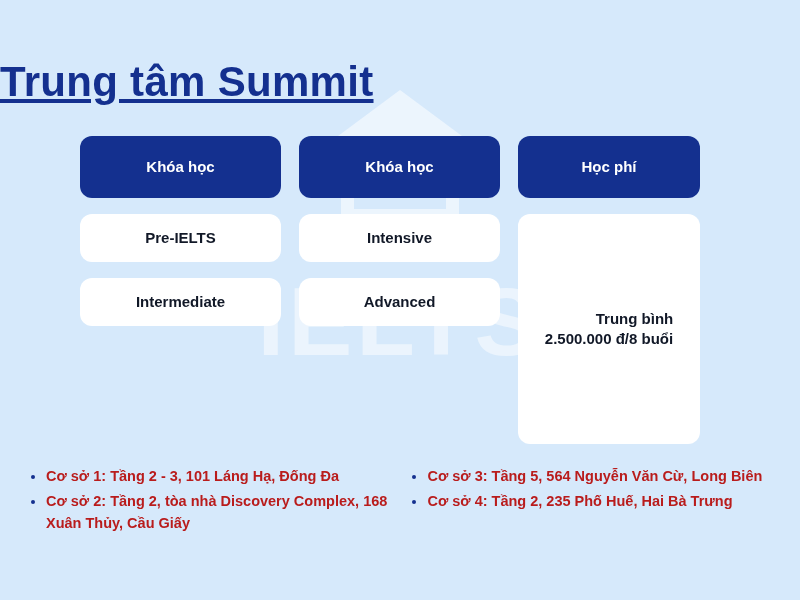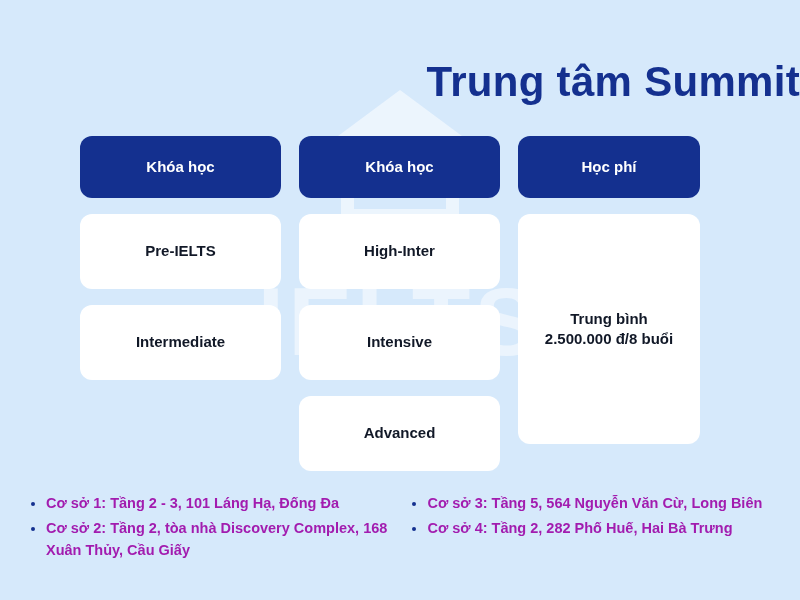--- a/index.html
+++ b/index.html
@@ -55,26 +55,27 @@
     font-weight: bold;
     color: rgba(255,255,255,0.5);
     letter-spacing: 4px;
     margin-top: 52px;
     line-height: 1;
   }
 
   .title {
     position: relative;
     z-index: 2;
-    text-align: right;
+    text-align: left;
     color: #14308f;
     font-size: 42px;
     font-weight: bold;
     padding-top: 58px;
     letter-spacing: 0.3px;
+    text-decoration: underline;
   }
 
   .table-wrap {
     position: relative;
     z-index: 2;
     margin: 30px auto 0 auto;
     width: 640px;
     display: flex;
     gap: 18px;
   }
@@ -89,57 +90,58 @@
   .cell {
     border-radius: 12px;
     display: flex;
     align-items: center;
     justify-content: center;
     text-align: center;
     font-size: 15px;
     font-weight: bold;
     color: #111827;
     background: #ffffff;
-    height: 75px;
+    height: 48px;
     box-sizing: border-box;
     padding: 4px 8px;
     line-height: 1.35;
   }
   .cell.head {
     background: #14308f;
     color: #ffffff;
     height: 62px;
     font-size: 15px;
   }
   .cell.tall {
     height: 230px;
   }
   .cell.tall span {
     display: block;
+    text-align: right;
   }
 
   .footer {
     position: relative;
     z-index: 2;
     margin-top: 22px;
     padding: 0 26px;
     display: flex;
     gap: 0;
   }
   .footer ul {
     margin: 0;
     padding-left: 20px;
     list-style: disc;
   }
   .footer-left { width: 385px; }
   .footer-right { width: 370px; }
   .footer li {
     font-size: 14.5px;
     font-weight: bold;
-    color: #a21caf;
+    color: #b91c1c;
     line-height: 1.5;
     margin-bottom: 3px;
   }
   .footer li::marker {
     color: #14308f;
   }
 </style>
 </head>
 <body>
 
@@ -156,21 +158,20 @@
   <div class="table-wrap">
 
     <div class="col col-1">
       <div class="cell head">Khóa học</div>
       <div class="cell">Pre-IELTS</div>
       <div class="cell">Intermediate</div>
     </div>
 
     <div class="col col-2">
       <div class="cell head">Khóa học</div>
-      <div class="cell">High-Inter</div>
       <div class="cell">Intensive</div>
       <div class="cell">Advanced</div>
     </div>
 
     <div class="col col-3">
       <div class="cell head">Học phí</div>
       <div class="cell tall">
         <div>
           <span>Trung bình</span>
           <span>2.500.000 đ/8 buổi</span>
@@ -183,18 +184,18 @@
   <div class="footer">
     <div class="footer-left">
       <ul>
         <li>Cơ sở 1: Tầng 2 - 3, 101 Láng Hạ, Đống Đa</li>
         <li>Cơ sở 2: Tầng 2, tòa nhà Discovery Complex, 168 Xuân Thủy, Cầu Giấy</li>
       </ul>
     </div>
     <div class="footer-right">
       <ul>
         <li>Cơ sở 3: Tầng 5, 564 Nguyễn Văn Cừ, Long Biên</li>
-        <li>Cơ sở 4: Tầng 2, 282 Phố Huế, Hai Bà Trưng</li>
+        <li>Cơ sở 4: Tầng 2, 235 Phố Huế, Hai Bà Trưng</li>
       </ul>
     </div>
   </div>
 
 </div>
 
 </body></html>

